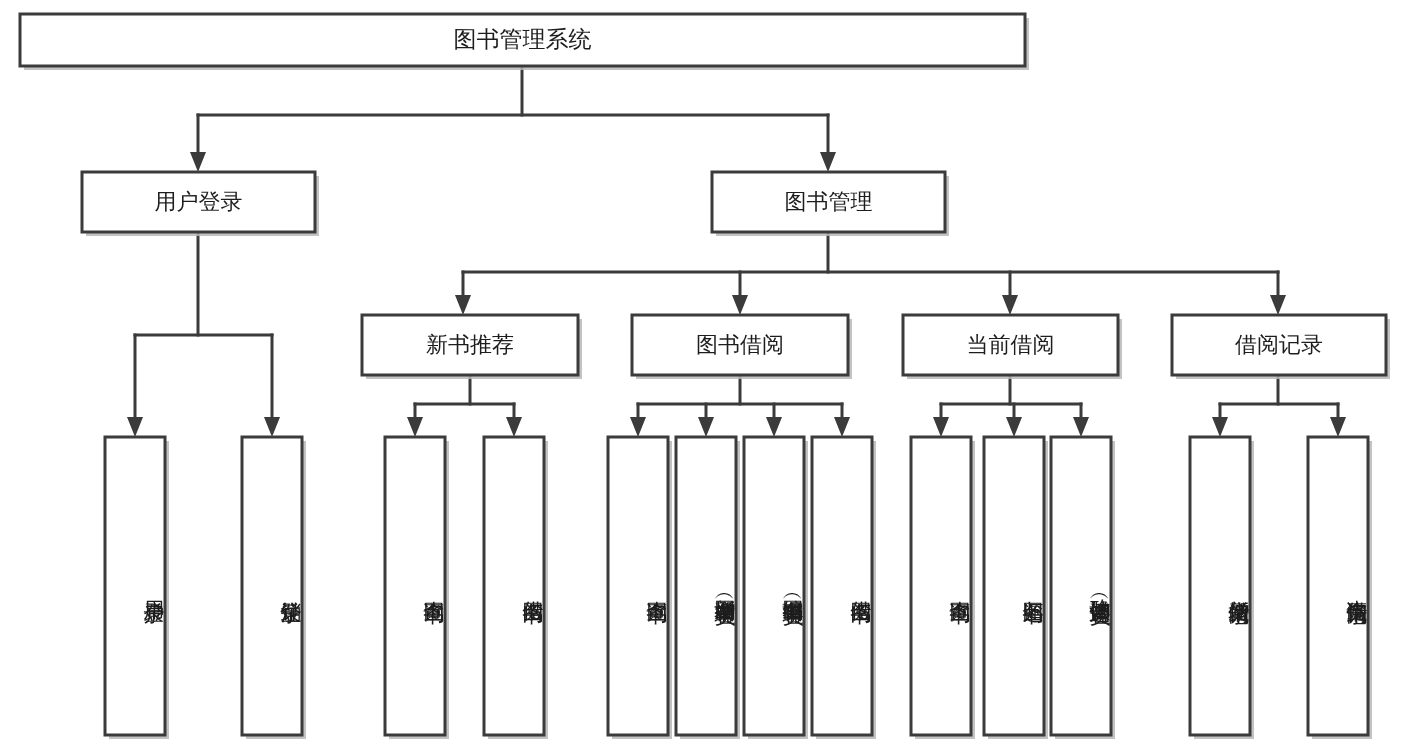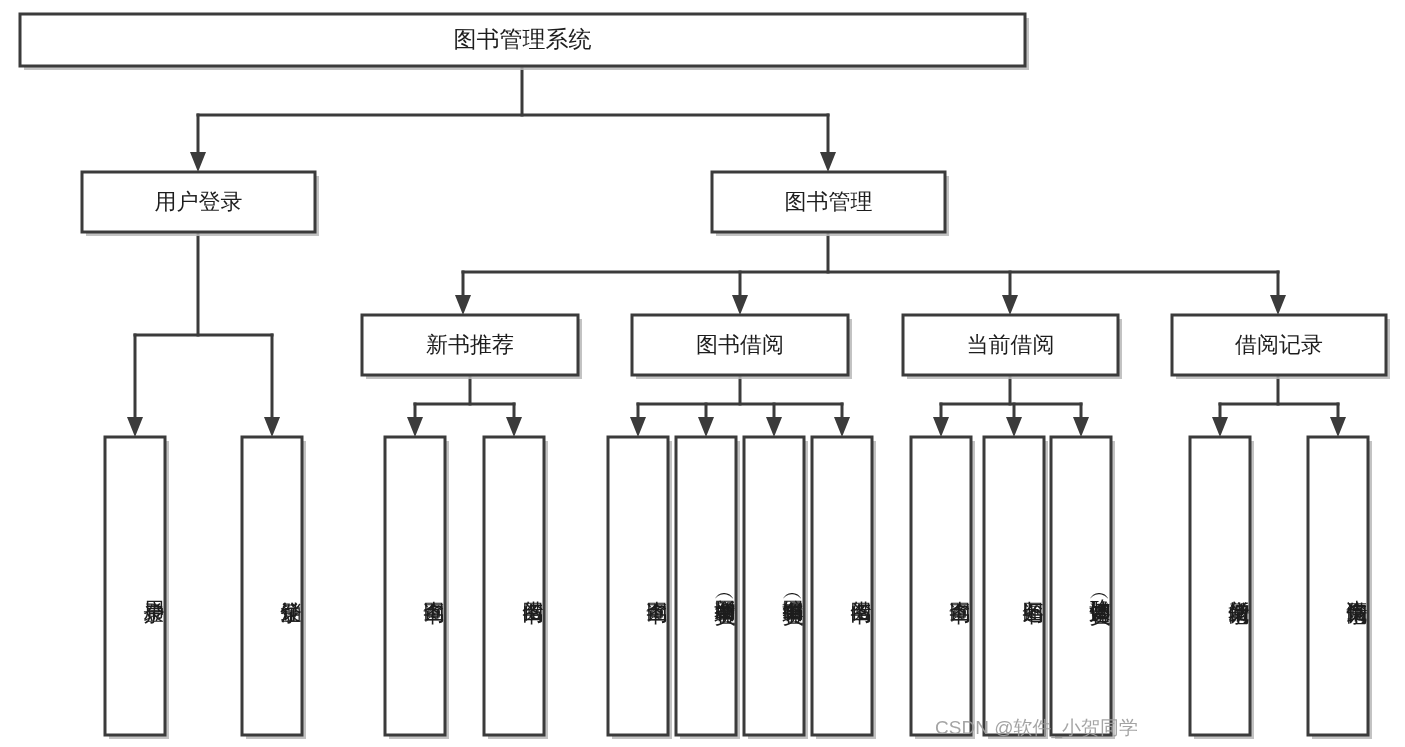--- a/index.html
+++ b/index.html
@@ -209,15 +209,14 @@
       <div class="leaf-label-v" style="left: 676px; top: 447px; width: 60px; height: 278px;">新增图书（管理员）</div>
       <div class="leaf-label-v" style="left: 744px; top: 447px; width: 60px; height: 278px;">编辑图书（管理员）</div>
       <div class="leaf-label-v" style="left: 812px; top: 447px; width: 60px; height: 278px;">借阅图书</div>
       <div class="leaf-label-v" style="left: 911px; top: 447px; width: 60px; height: 278px;">查询图书</div>
       <div class="leaf-label-v" style="left: 984px; top: 447px; width: 60px; height: 278px;">归还图书</div>
       <div class="leaf-label-v" style="left: 1051px; top: 447px; width: 60px; height: 278px;">确认归还（管理员）</div>
       <div class="leaf-label-v" style="left: 1190px; top: 447px; width: 60px; height: 278px;">新增借阅记录</div>
       <div class="leaf-label-v" style="left: 1308px; top: 447px; width: 60px; height: 278px;">查询借阅记录</div>
     </div>
 
-  <div class="watermark">CSDN @软件_小贺同学</div>
 
 </div>
 
 </body></html>

